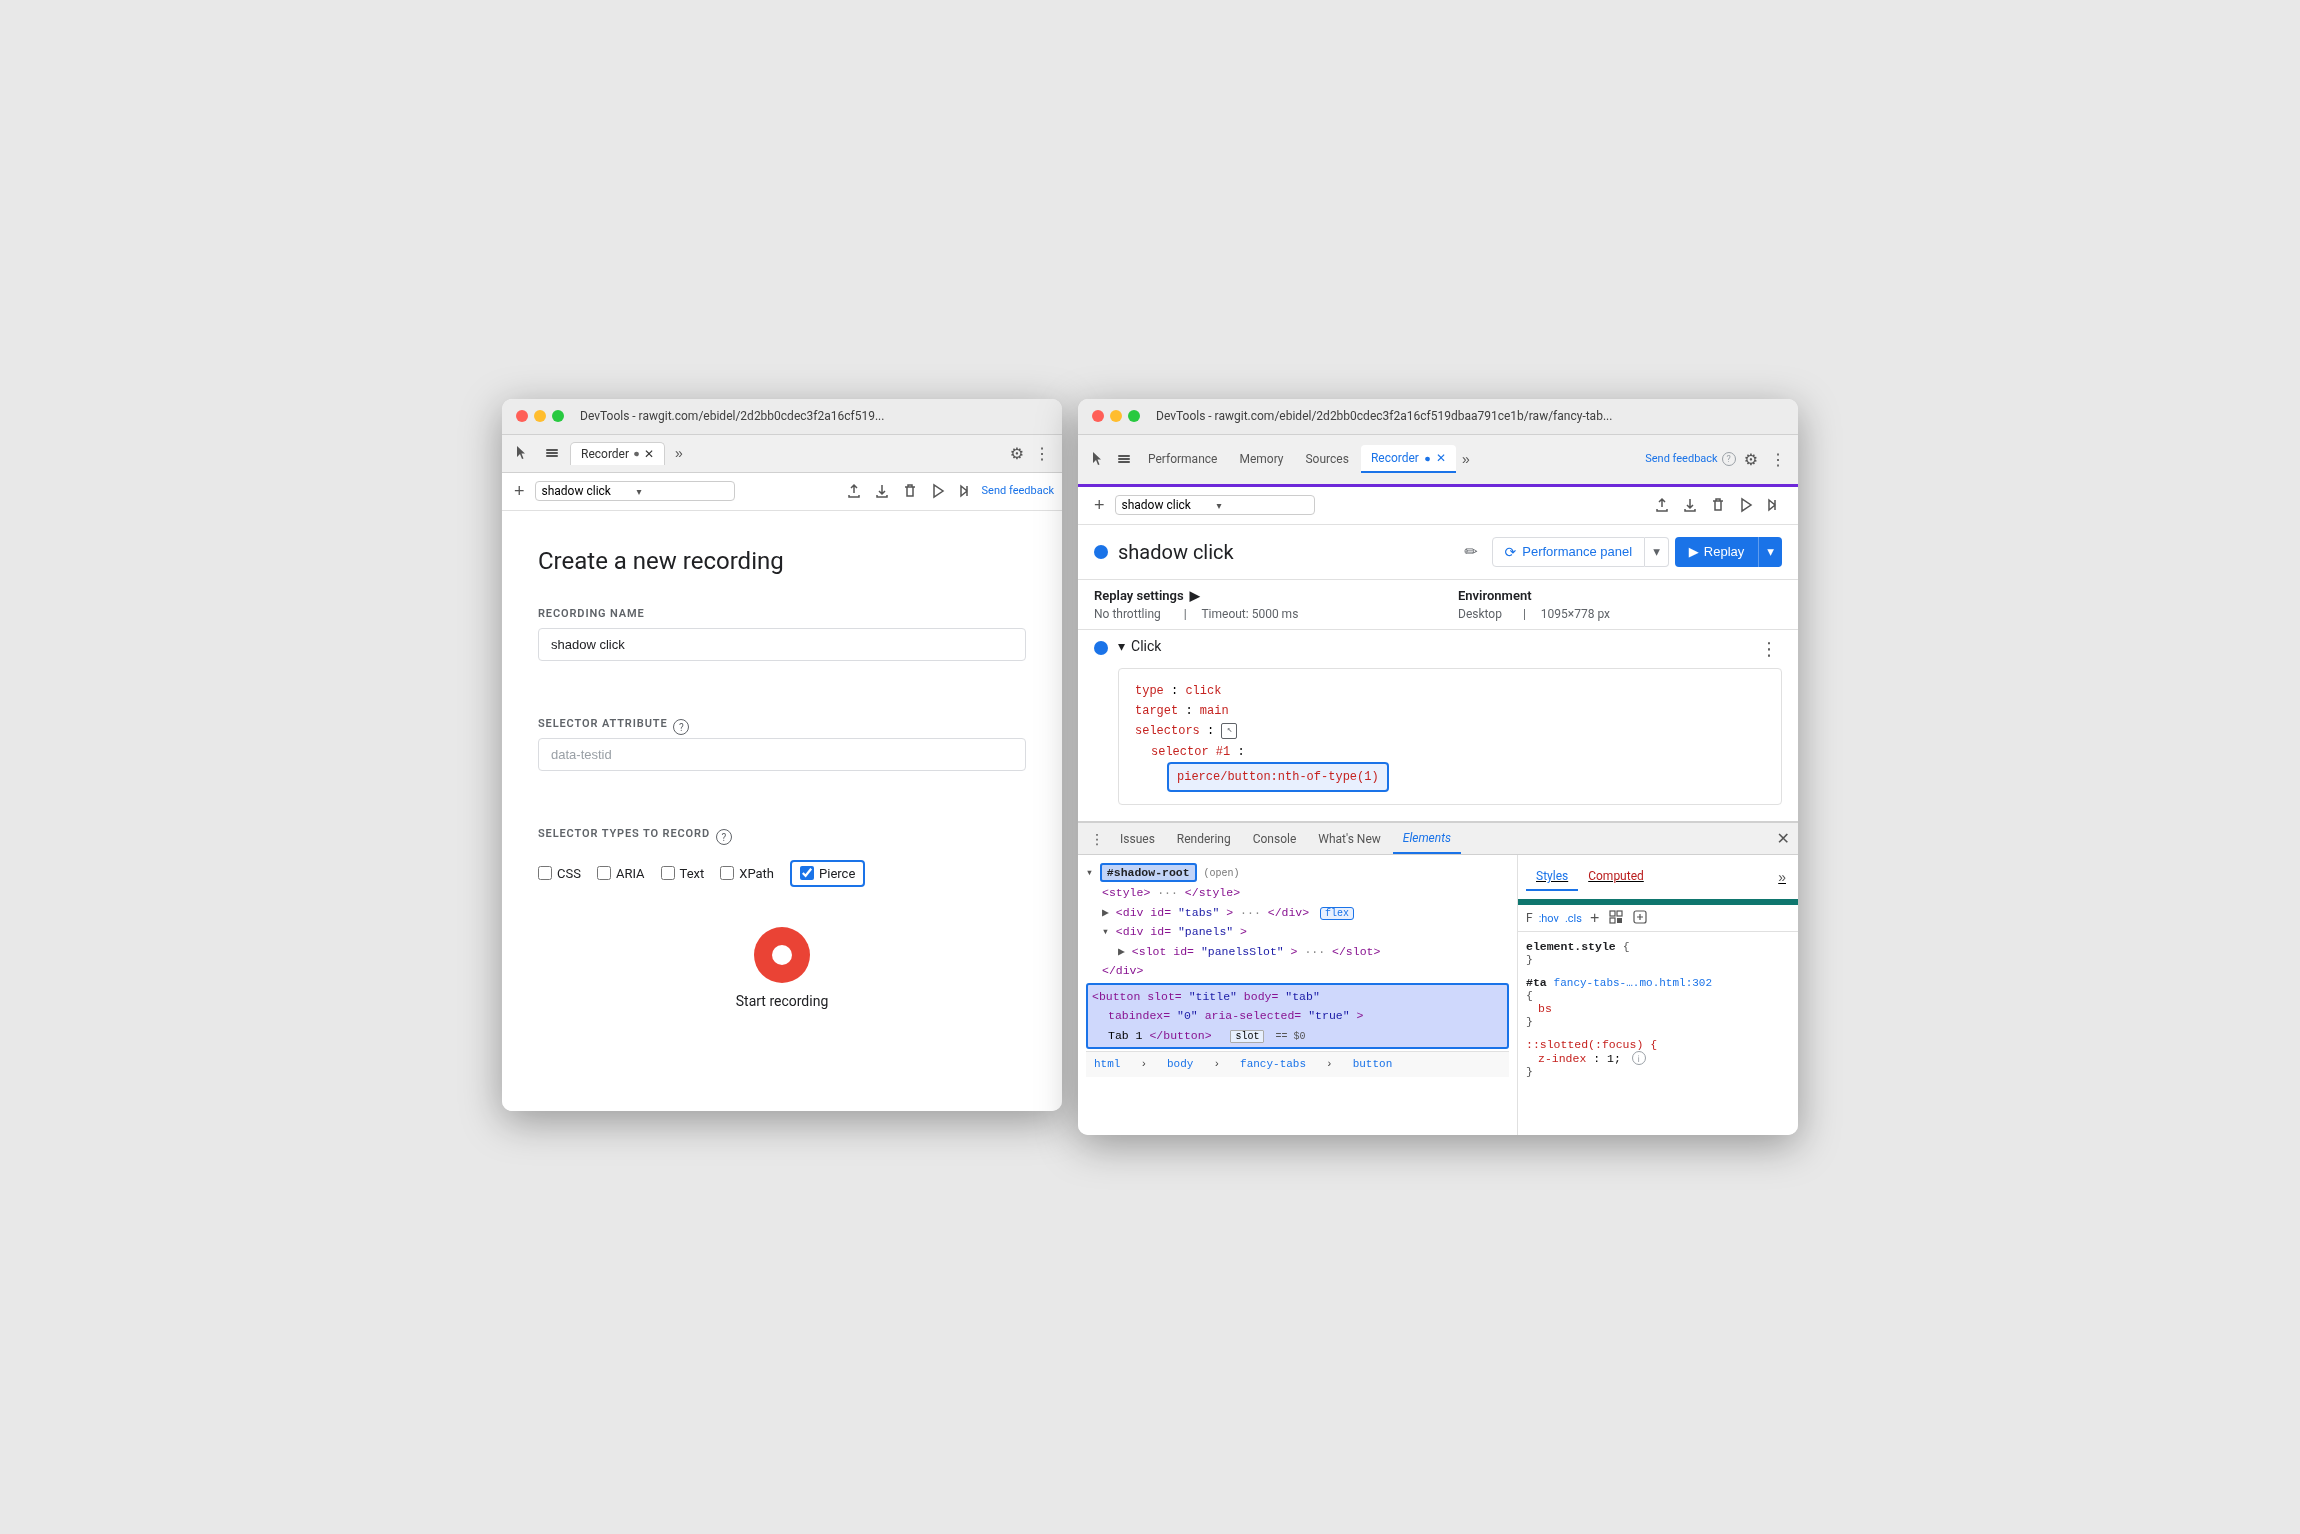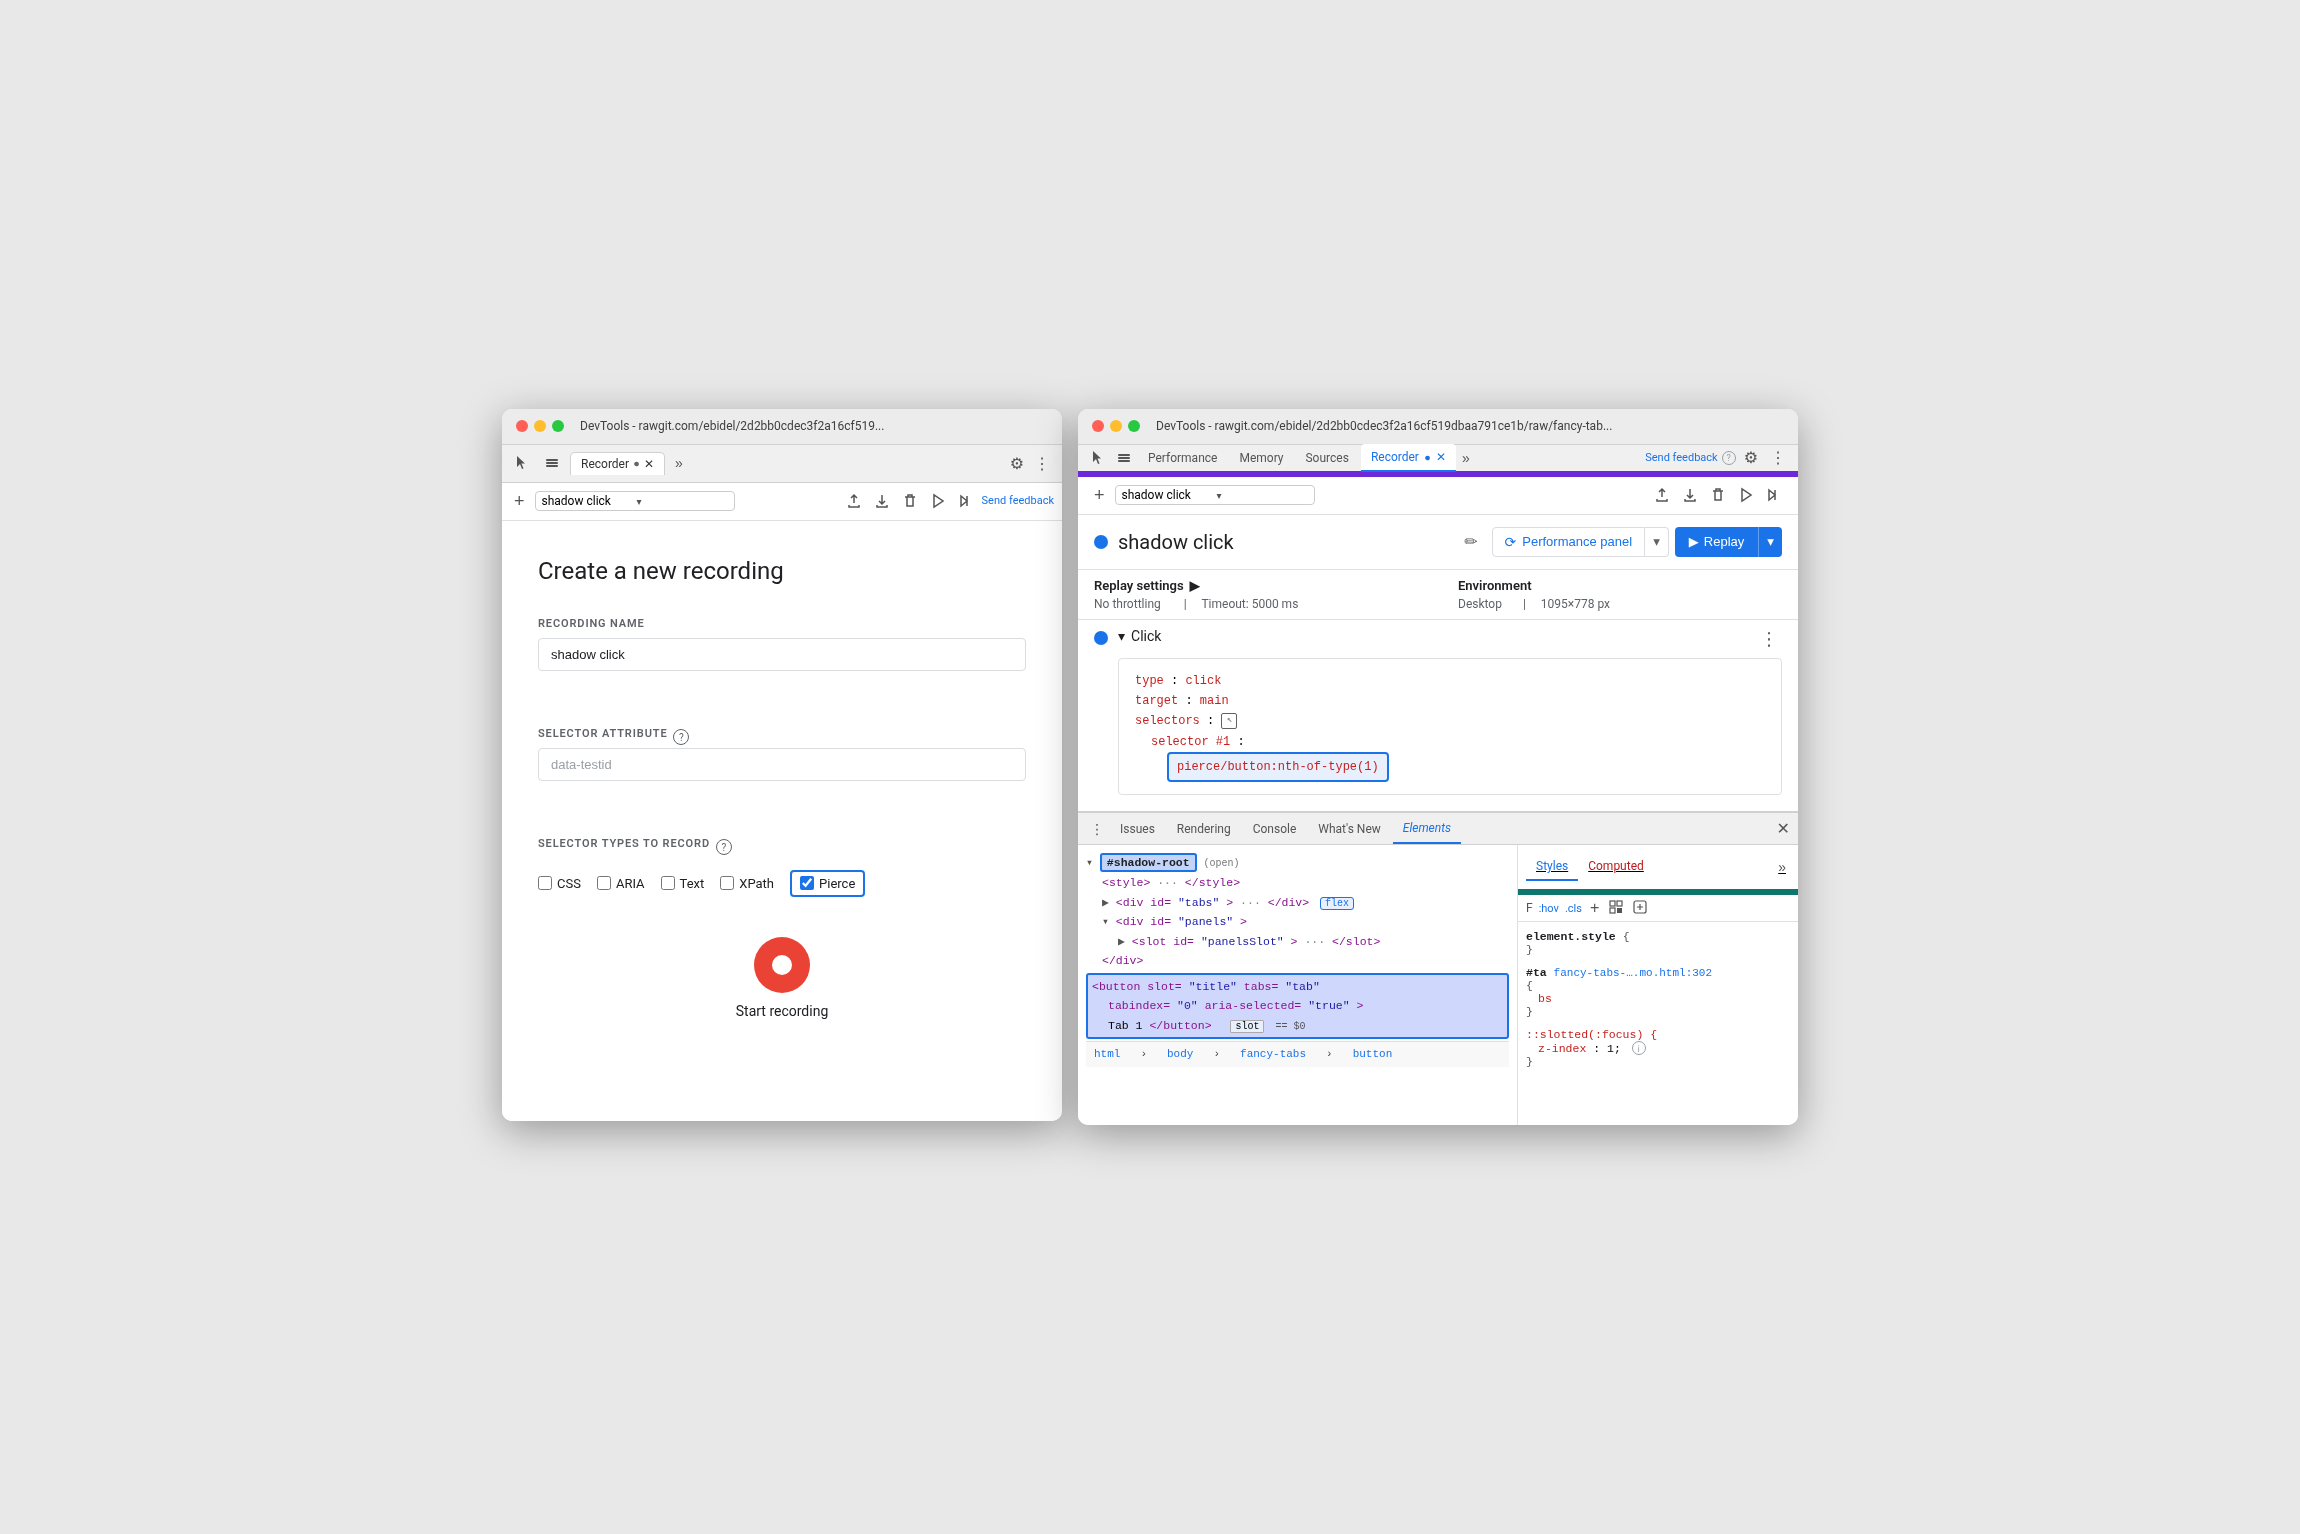--- a/index.html
+++ b/index.html
@@ -233,26 +233,26 @@
     .start-recording-label {
       font-size: 14px;
       color: #202124;
     }
 
     
     .right-window { width: 720px; }
 
     .devtools-tabs-bar {
       background: #f0f0f0;
-      border-bottom: 6px solid #6d28d9;
+      border-bottom: 3px solid #6d28d9;
       display: flex;
       align-items: center;
       padding: 0 8px;
       gap: 2px;
-      height: 32px;
+      height: 52px;
       font-size: 12px;
       justify-content: space-between;
     }
 
     .devtools-tab {
       padding: 6px 10px;
       cursor: pointer;
       color: #555;
       border-radius: 4px 4px 0 0;
       white-space: nowrap;
@@ -1014,21 +1014,21 @@
           </div>
           <div class="dom-line" style="padding-left:16px;">
             <span class="dom-tag">&lt;/div&gt;</span>
           </div>
 
           <div style="background: #cfd8fc; border: 2px solid #1a73e8; border-radius: 3px; margin: 2px 0; padding: 2px 4px;">
             <div class="dom-line">
               <span class="dom-tag">&lt;button </span>
               <span class="dom-attr-name">slot=</span>
               <span class="dom-attr-val">"title"</span>
-              <span class="dom-attr-name"> tabs=</span>
+              <span class="dom-attr-name"> body=</span>
               <span class="dom-attr-val">"tab"</span>
             </div>
             <div class="dom-line" style="padding-left:16px;">
               <span class="dom-attr-name">tabindex=</span>
               <span class="dom-attr-val">"0"</span>
               <span class="dom-attr-name"> aria-selected=</span>
               <span class="dom-attr-val">"true"</span>
               <span class="dom-tag">&gt;</span>
             </div>
             <div class="dom-line" style="padding-left:16px;">

